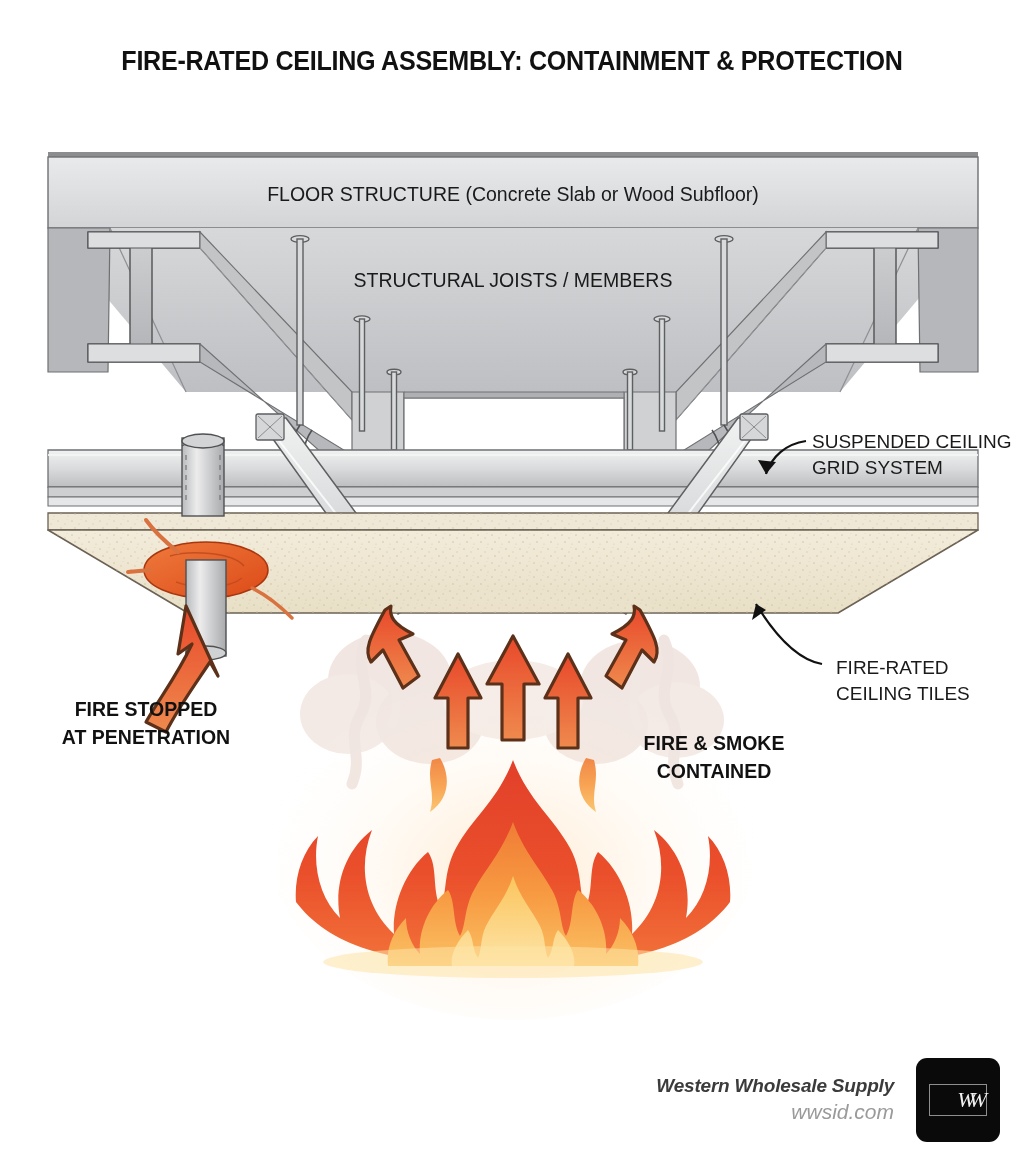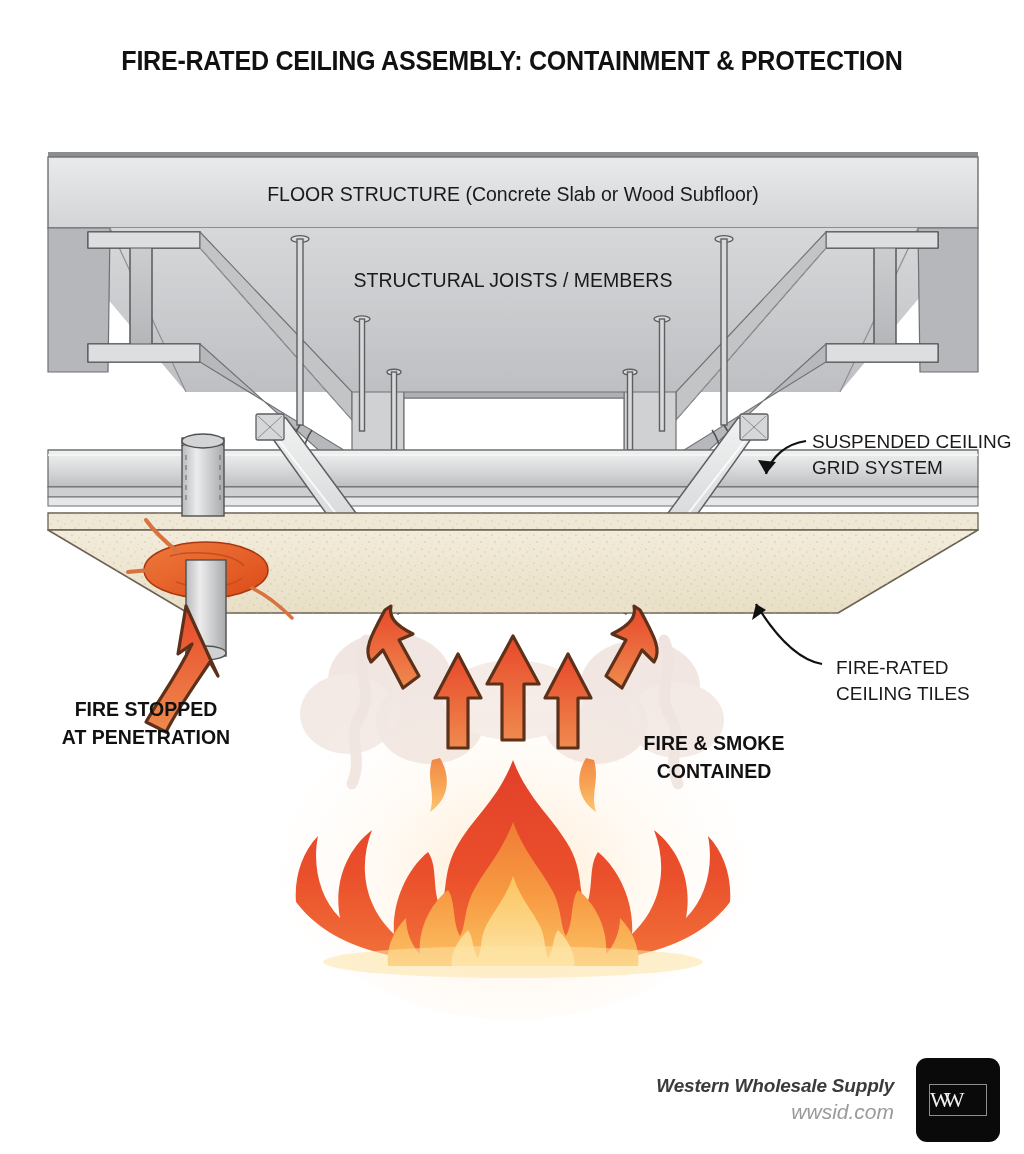--- a/index.html
+++ b/index.html
@@ -36,21 +36,21 @@
   .brand-url{
     font-size:21px;color:#9a9a9a;font-family:"Liberation Sans",sans-serif;
     margin-top:3px;
   }
   .logo-box{
     width:84px;height:84px;border-radius:11px;background:#0a0a0a;
     display:flex;align-items:center;justify-content:center;flex:none;
   }
   .logo-inner{
     width:56px;height:30px;border:1px solid #8e8e8e;
-    display:flex;align-items:center;justify-content:flex-start;
+    display:flex;align-items:center;justify-content:flex-end;font-style:italic;
   }
   .logo-mono{
     font-family:"Liberation Serif",serif;font-size:22px;color:#f2f2f2;
     letter-spacing:-7px;padding-right:6px;line-height:1;
   }
 
   
   .lbl-dark{font-family:"Liberation Sans",sans-serif;fill:#1a1a1a;}
   .lbl-bold{font-family:"Liberation Sans",sans-serif;fill:#111;font-weight:700;}
 </style>

